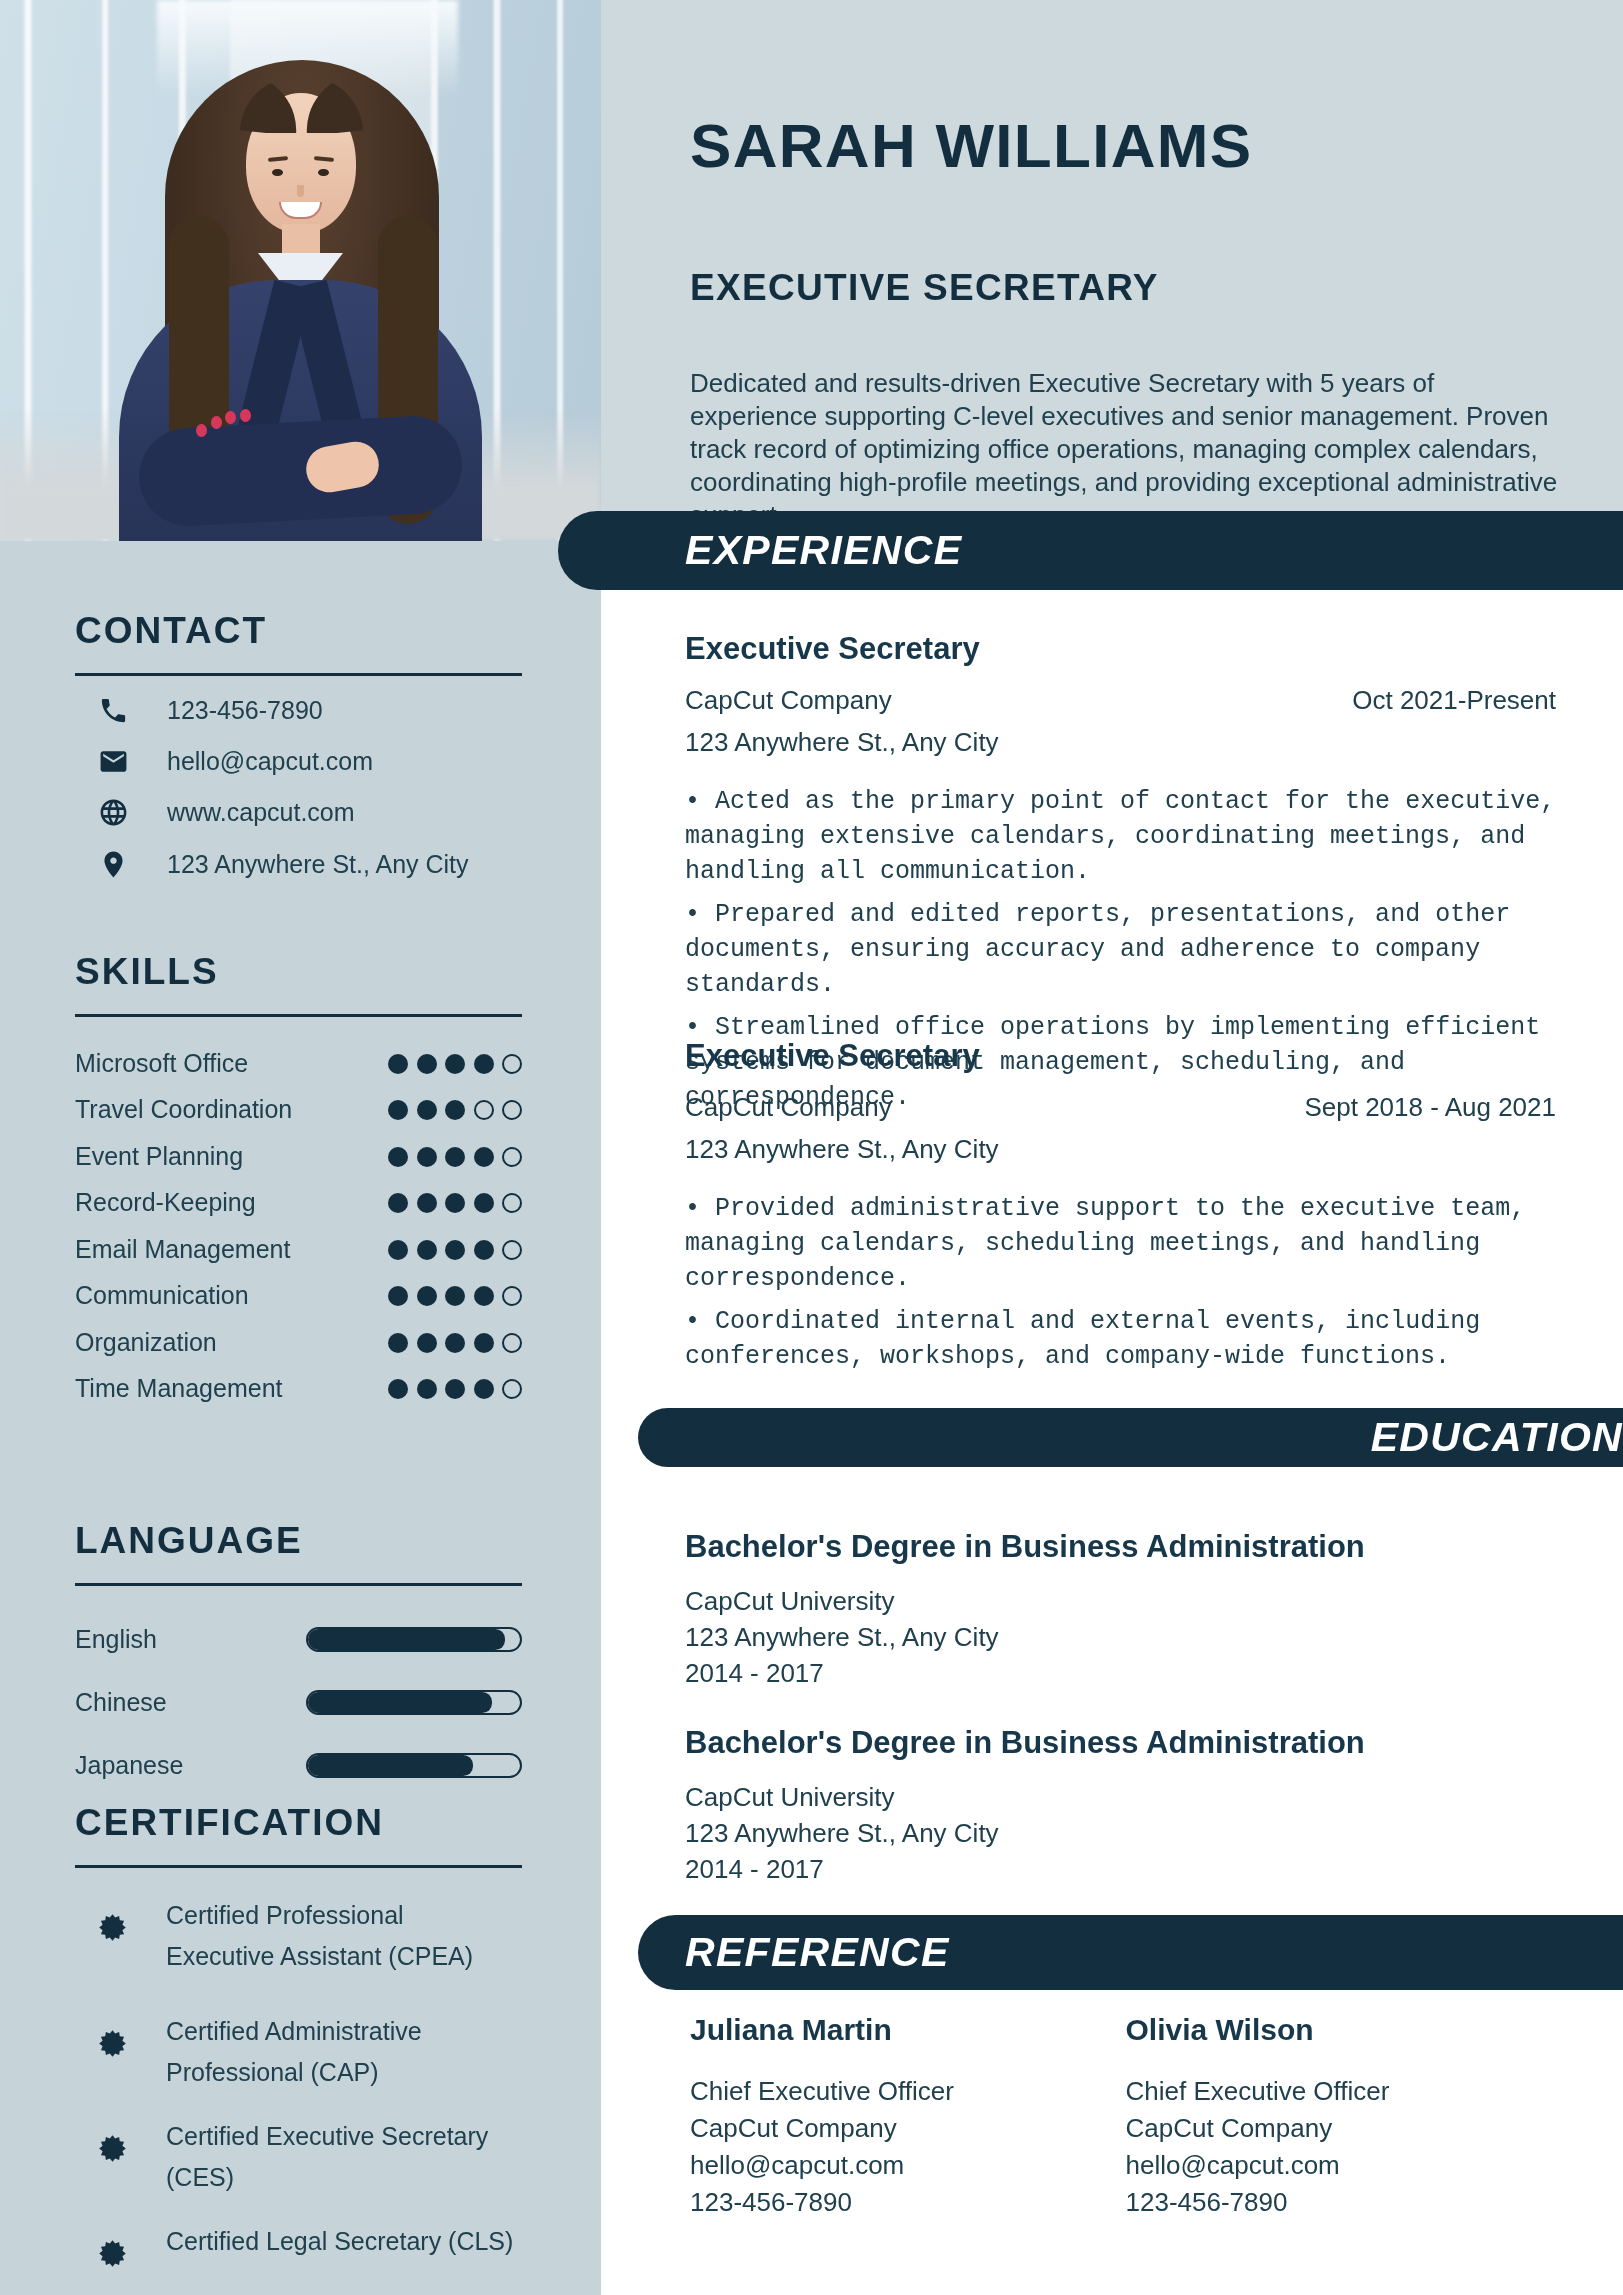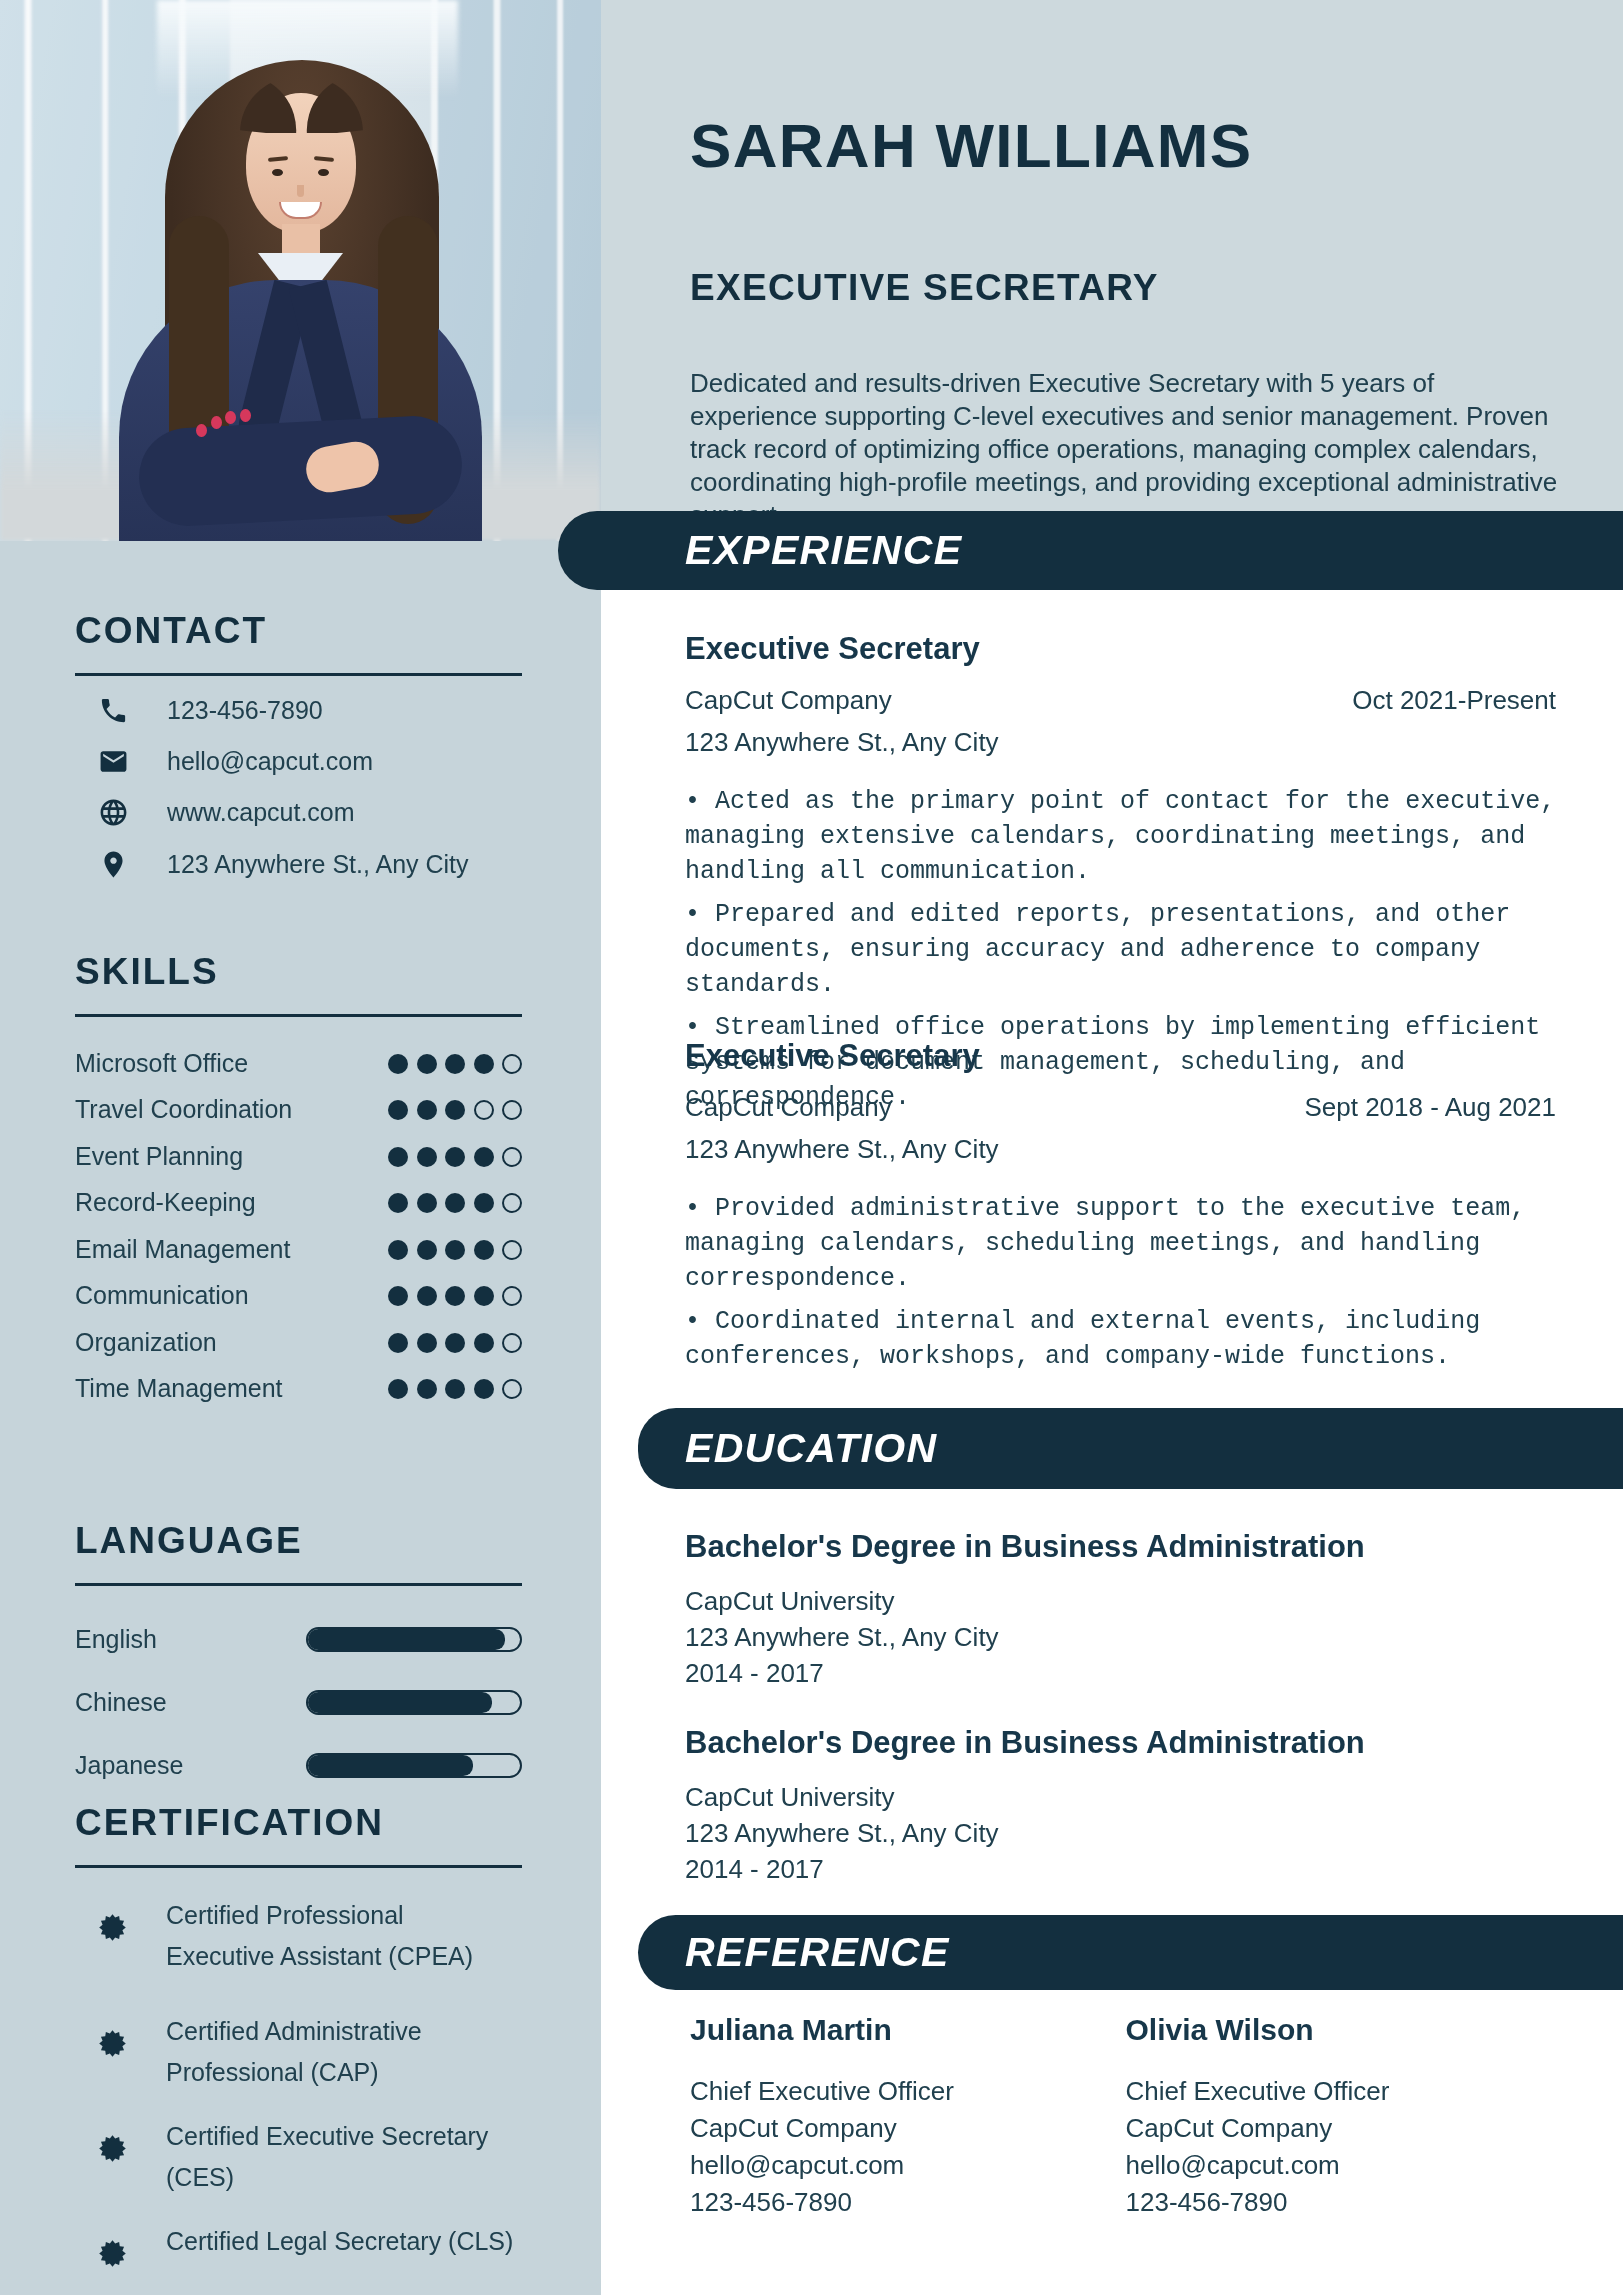--- a/index.html
+++ b/index.html
@@ -60,21 +60,21 @@
   .name{position:absolute;left:690px;top:110px;font-size:62px;font-weight:bold;color:var(--navy);
         letter-spacing:1.3px;white-space:nowrap;}
   .jobtitle{position:absolute;left:690px;top:267px;font-size:37px;font-weight:bold;color:var(--navy);letter-spacing:1.3px;}
   .summary{position:absolute;left:690px;top:367px;width:871px;font-size:26px;line-height:33px;color:var(--text);}
 
   
   .pill{position:absolute;background:var(--navy);color:var(--white);font-weight:bold;
         display:flex;align-items:center;}
   .pill span{letter-spacing:1.3px;font-style:italic;}
   .pill-exp{left:558px;top:511px;width:1066px;height:79px;border-radius:39px 0 0 39px;padding-left:127px;font-size:41px;}
-  .pill-edu{left:638px;top:1408px;width:985px;height:81px;border-radius:38px 0 0 38px;padding-left:47px;font-size:41px;}
+  .pill-edu{left:638px;top:1408px;width:985px;height:59px;border-radius:38px 0 0 38px;padding-left:47px;font-size:41px;justify-content:flex-end;}
   .pill-ref{left:638px;top:1915px;width:985px;height:75px;border-radius:38px 0 0 38px;padding-left:47px;font-size:41px;}
 
   
   .job,.edu{position:absolute;left:685px;width:871px;color:var(--text);}
   .job h3,.edu h3{font-size:31px;font-weight:bold;color:#17374a;margin-bottom:18.3px;}
   .meta{display:flex;justify-content:space-between;font-size:26px;margin-bottom:10.5px;}
   .addr{font-size:26px;margin-bottom:0;}
   .bullets{list-style:none;margin-top:26px;font-family:Liberation Mono, monospace;}
   .bullets li{font-size:25px;line-height:35px;margin-bottom:7.9px;}
   .bullets li:before{content:"• ";}

